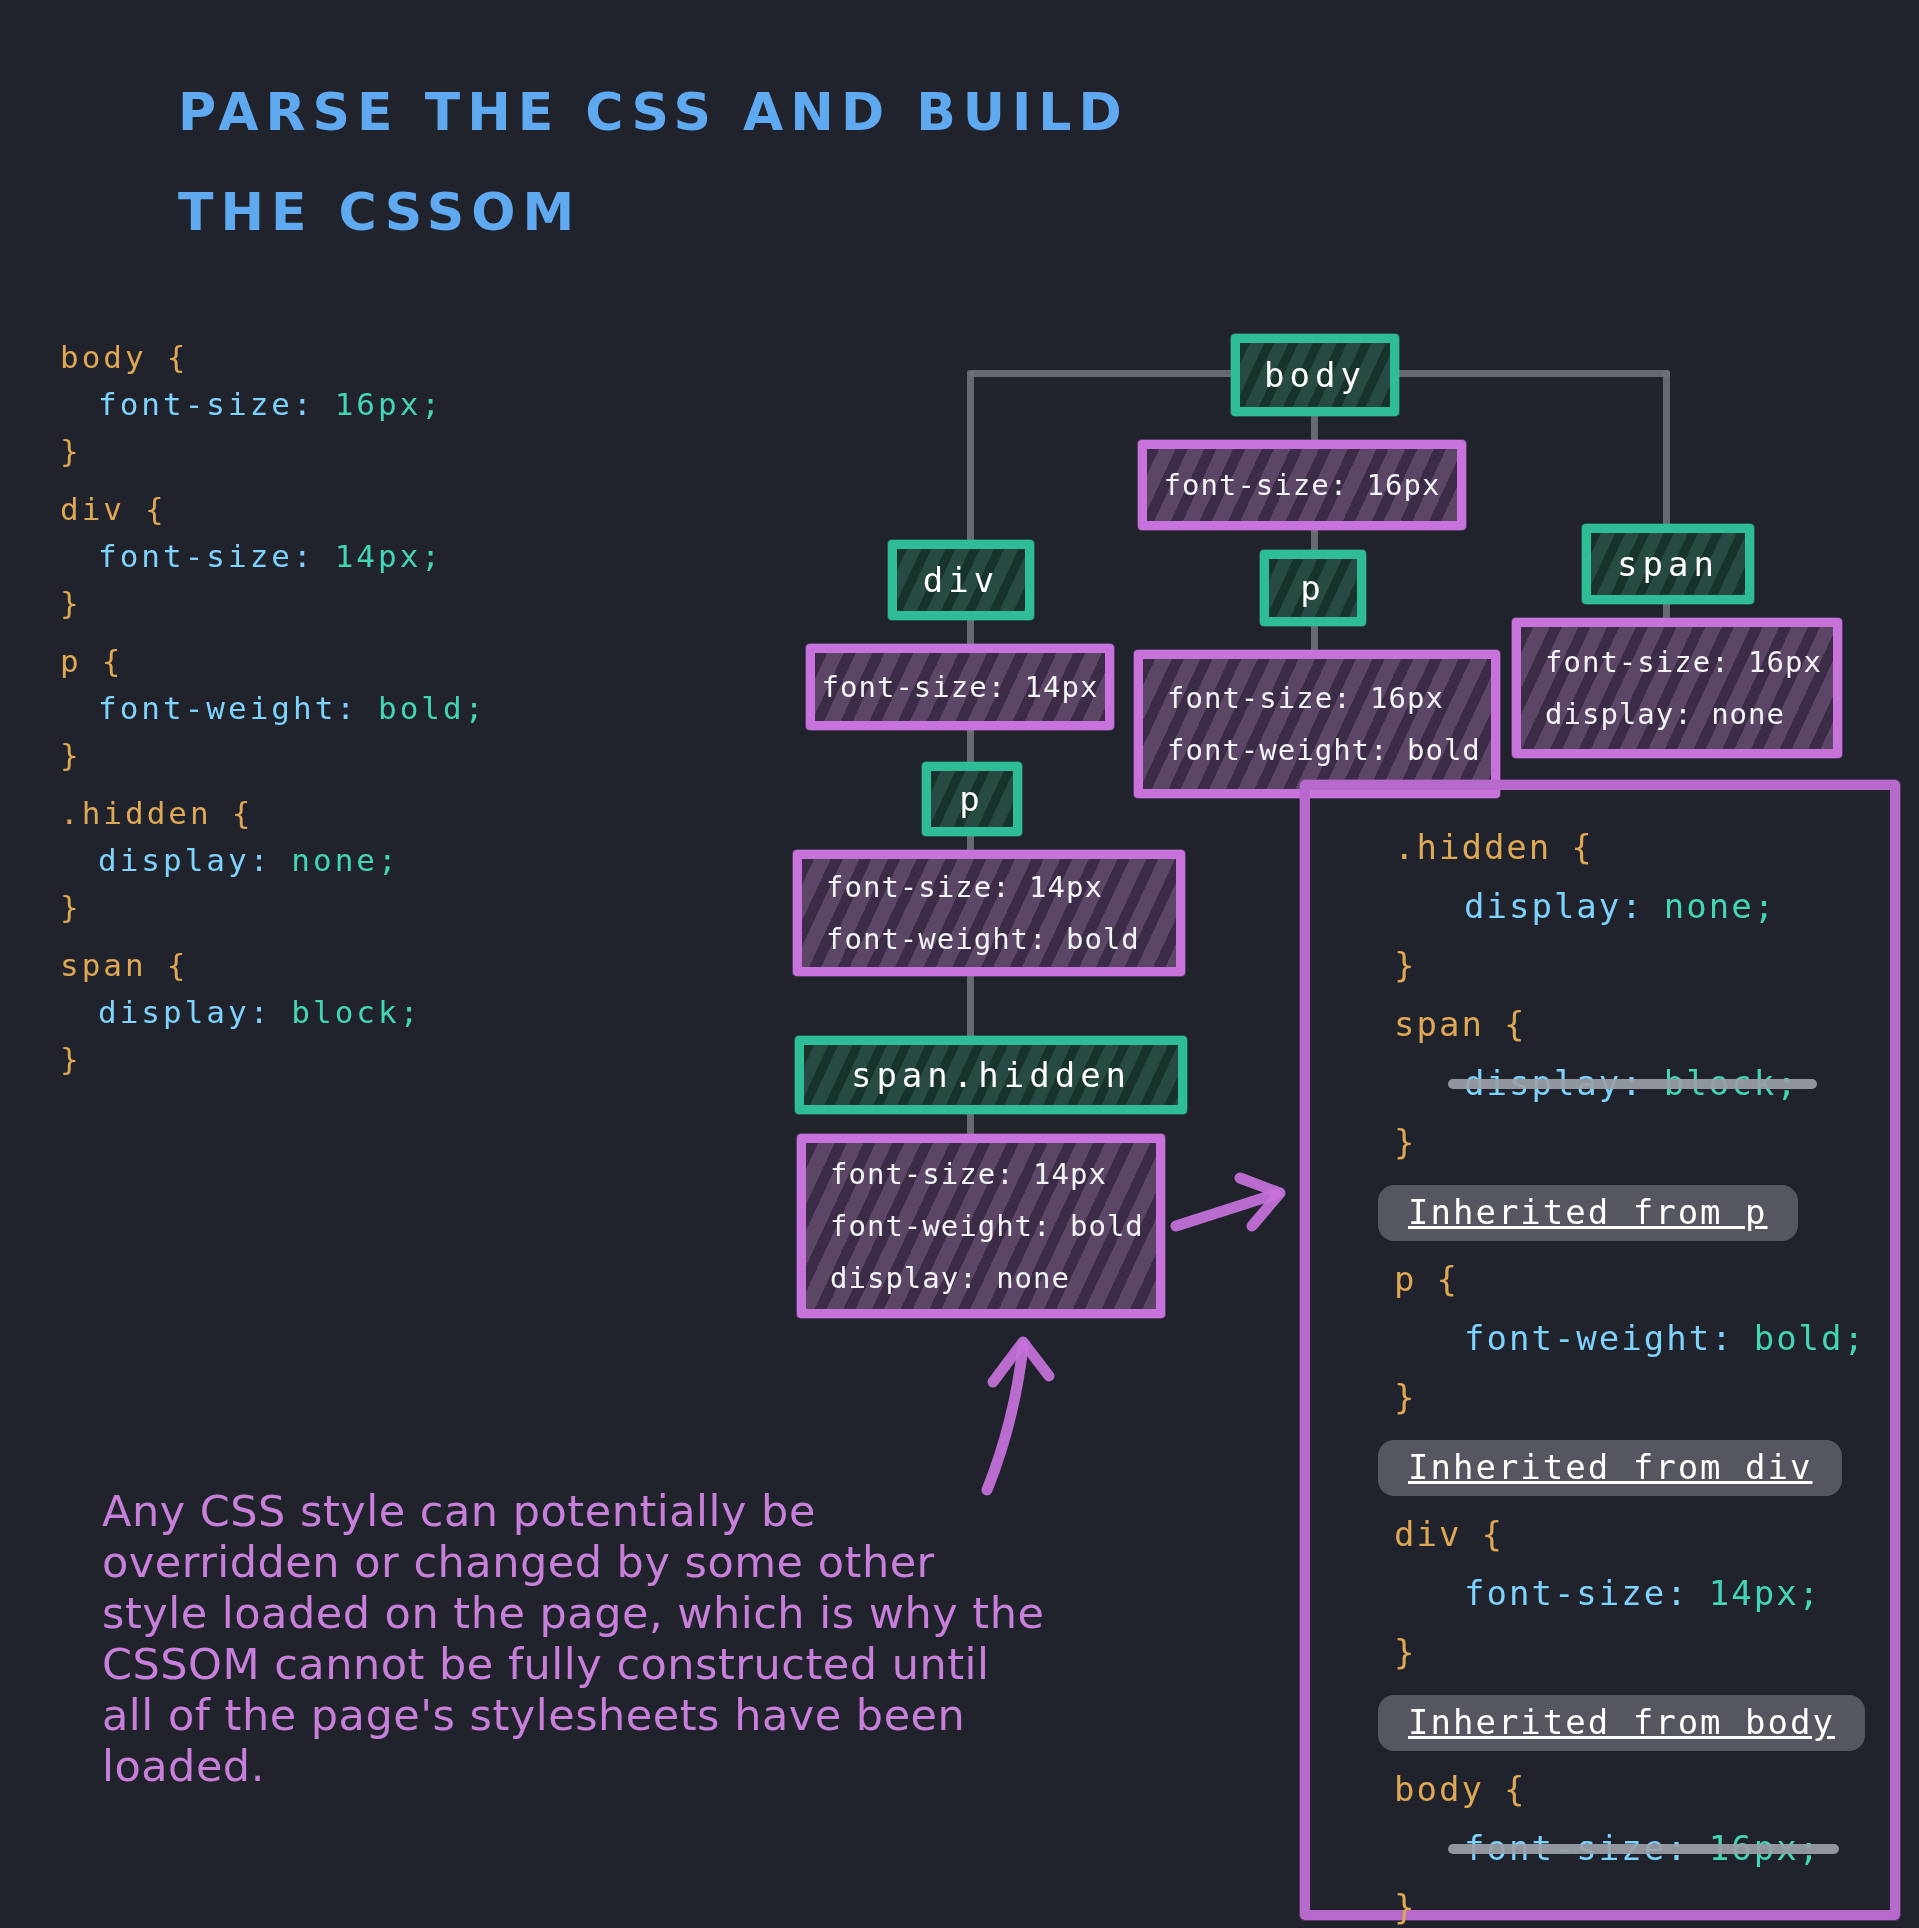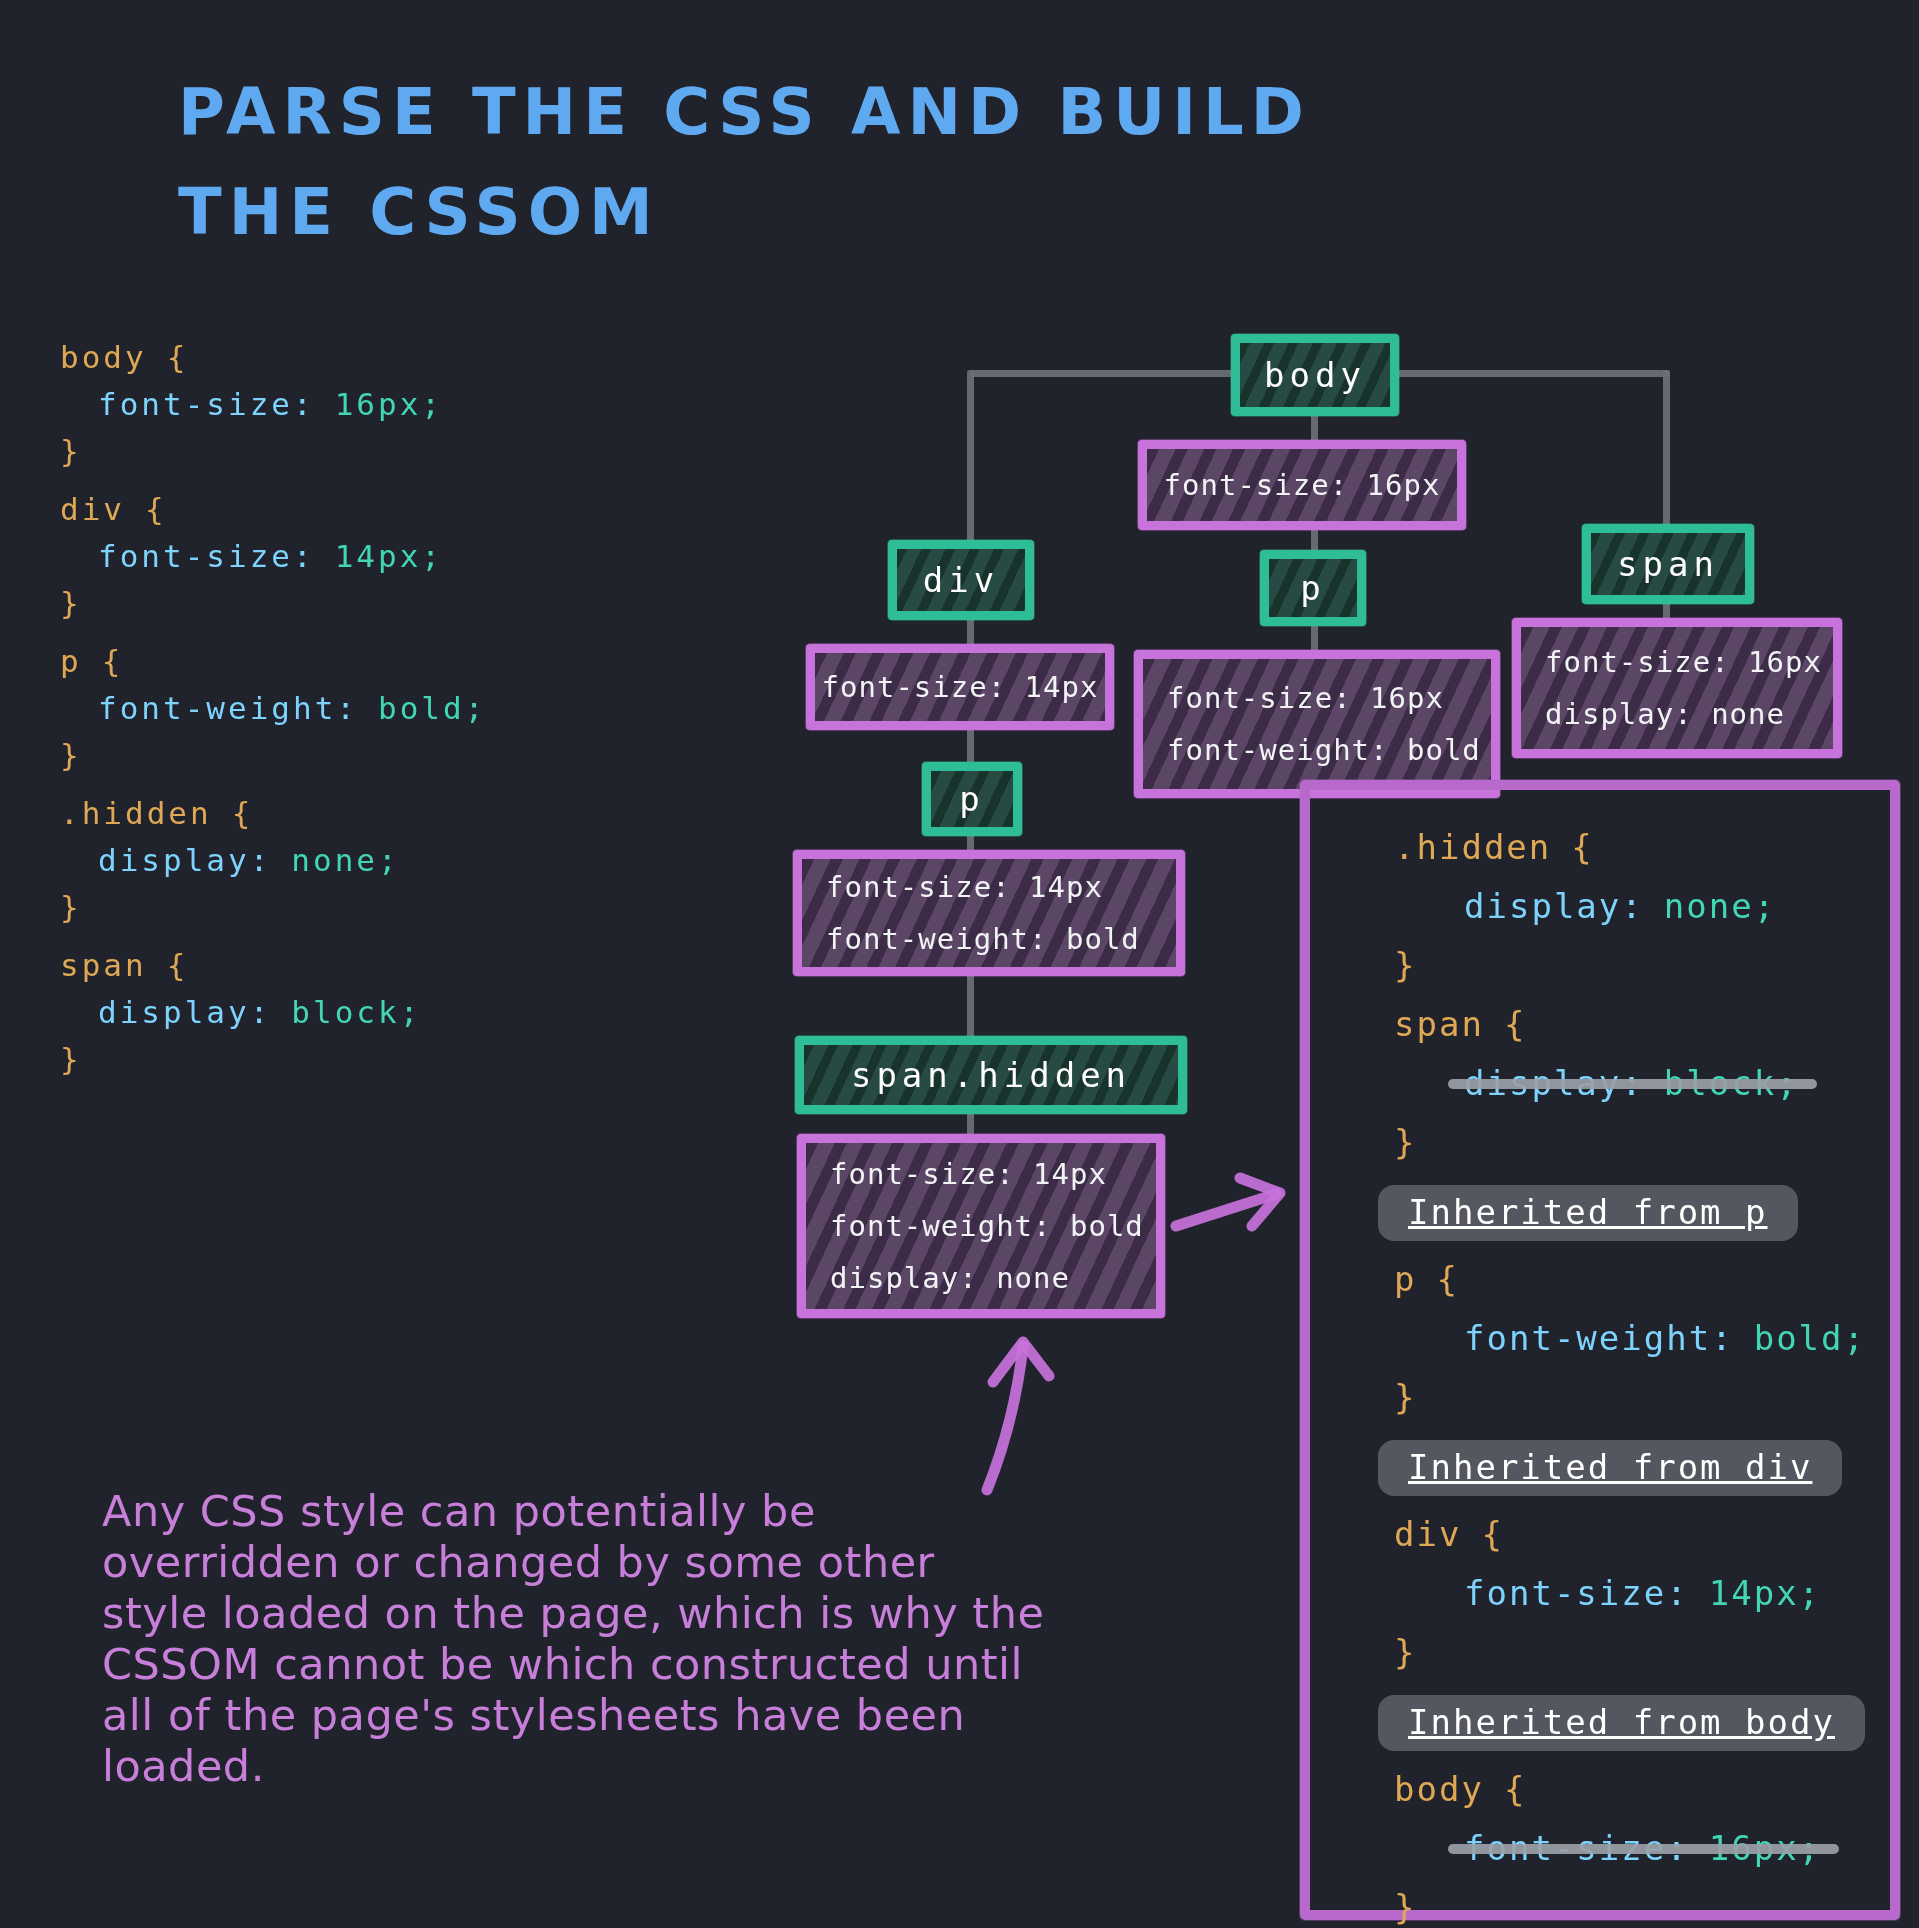--- a/index.html
+++ b/index.html
@@ -7,21 +7,21 @@
     position:relative; width:1919px; height:1928px; overflow:hidden;
     background:#20222c;
     font-family:"DejaVu Sans Mono", monospace;
   }
   .abs { position:absolute; }
 
   
   .title {
     left:178px; top:62px;
     font-family:"DejaVu Sans", sans-serif;
-    font-weight:700; font-size:64px; line-height:100px;
+    font-weight:700; font-size:52px; line-height:100px;
     letter-spacing:7px; color:#5fa9f1;
   }
 
   
   .codecol { left:60px; top:334px; font-size:31px; line-height:47px; letter-spacing:3px; }
   .code-block { margin-bottom:11px; }
   .cline { white-space:nowrap; }
   .indent { padding-left:38px; }
   .sel  { color:#dfa854; }
   .prop { color:#7dd3fc; }
@@ -225,18 +225,18 @@
     <div class="pline"><span class="sel">body</span><span class="sel ob">{</span></div>
     <div class="pline pindent"><span class="strike"><span class="prop">font-size</span><span class="prop">:</span><span class="val vgap">16px</span><span class="val">;</span></span></div>
     <div class="pline"><span class="sel">}</span></div>
 
   </div>
 
   <div class="abs note">
     <div>Any CSS style can potentially be</div>
     <div>overridden or changed by some other</div>
     <div>style loaded on the page, which is why the</div>
-    <div>CSSOM cannot be which constructed until</div>
+    <div>CSSOM cannot be fully constructed until</div>
     <div>all of the page's stylesheets have been</div>
     <div>loaded.</div>
   </div>
 
 </div>
 
 </body></html>

